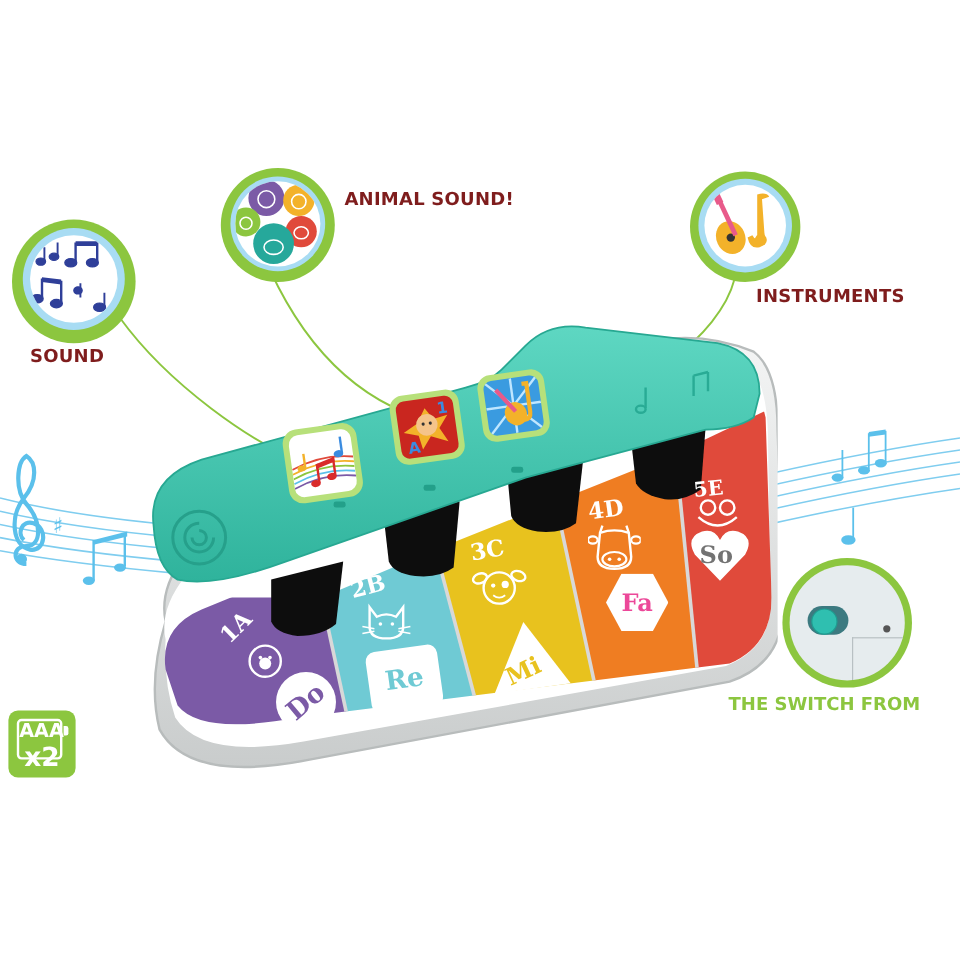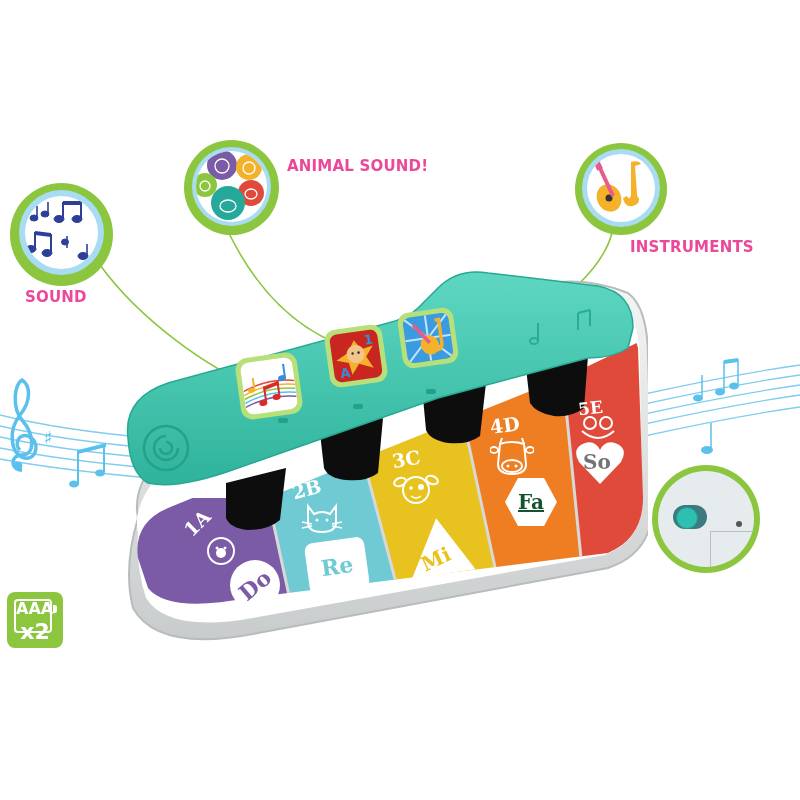--- a/index.html
+++ b/index.html
@@ -1,18 +1,18 @@
 <!DOCTYPE html>
 <html><head>
 <meta charset="utf-8">
 <style>
   html,body{margin:0;padding:0;background:#ffffff;}
   body{width:800px;height:800px;position:relative;overflow:hidden;font-family:"Liberation Sans",sans-serif;}
   .abs{position:absolute;}
-  .callout-label{position:absolute;color:#ec4899;font-weight:bold;font-family:"DejaVu Sans",sans-serif;letter-spacing:0.2px;white-space:nowrap;}
+  .callout-label{position:absolute;color:#7f1d1d;font-weight:bold;font-family:"DejaVu Sans",sans-serif;letter-spacing:0.2px;white-space:nowrap;}
   .bubble{position:absolute;border-radius:50%;background:#8cc63f;box-sizing:border-box;}
   .bubble-inner{position:absolute;border-radius:50%;background:#a8dcf3;}
   .bubble-core{position:absolute;border-radius:50%;background:#ffffff;overflow:hidden;}
   svg{display:block;}
   .battery{position:absolute;left:7px;top:592px;width:56px;height:56px;background:#8cc63f;border-radius:8px;}
   .battery .cell{position:absolute;left:7px;top:7px;width:38px;height:34px;border:2.5px solid #fff;border-radius:4px;box-sizing:border-box;color:#fff;font-weight:bold;font-size:16px;line-height:15px;text-align:center;font-family:"DejaVu Sans",sans-serif;}
   .battery .nub{position:absolute;left:46px;top:13px;width:4px;height:8px;background:#fff;border-radius:0 2px 2px 0;}
   .battery .count{position:absolute;left:0;top:27px;width:56px;text-align:center;color:#fff;font-weight:bold;font-size:22px;line-height:26px;font-family:"DejaVu Sans",sans-serif;}
   .switch-caption{position:absolute;left:574px;top:578px;width:226px;text-align:center;color:#8cc63f;font-weight:bold;font-family:"DejaVu Sans",sans-serif;font-size:15px;line-height:19px;}
   .switch-caption div{white-space:nowrap;}
@@ -300,21 +300,21 @@
 <svg class="abs" style="left:490px;top:436px" width="44" height="40" viewBox="0 0 44 40">
   <path d="M10 8 L12 2 M34 8 L32 2" stroke="#fff" stroke-width="2"></path>
   <ellipse cx="4" cy="14" rx="4" ry="3" fill="none" stroke="#fff" stroke-width="1.8"></ellipse>
   <ellipse cx="40" cy="14" rx="4" ry="3" fill="none" stroke="#fff" stroke-width="1.8"></ellipse>
   <path d="M10 8 Q22 4 34 8 L36 28 Q36 38 22 38 Q8 38 8 28 Z" fill="none" stroke="#fff" stroke-width="2"></path>
   <ellipse cx="22" cy="30" rx="10" ry="6" fill="none" stroke="#fff" stroke-width="1.8"></ellipse>
   <circle cx="18" cy="30" r="1.5" fill="#fff"></circle>
     <circle cx="26" cy="30" r="1.5" fill="#fff"></circle>
 </svg>
 <div class="abs" style="left:505px;top:478px;width:52px;height:48px;background:#fff;clip-path:polygon(25% 0,75% 0,100% 50%,75% 100%,25% 100%,0 50%);display:flex;align-items:center;justify-content:center;">
-  <span class="key-text" style="color:#14532d;font-size:20px;text-decoration:underline;">Fa</span>
+  <span class="key-text" style="color:#ec4899;font-size:20px;">Fa</span>
 </div>
 
 <div class="abs key-text" style="left:578px;top:398px;color:#fff;font-size:17px;transform:rotate(-6deg);">5E</div>
 <svg class="abs" style="left:578px;top:415px" width="40" height="28" viewBox="0 0 40 28">
   <circle cx="12" cy="8" r="6" fill="none" stroke="#fff" stroke-width="2"></circle>
   <circle cx="28" cy="8" r="6" fill="none" stroke="#fff" stroke-width="2"></circle>
   <path d="M4 16 Q20 30 36 16" fill="none" stroke="#fff" stroke-width="2"></path>
 </svg>
 <div class="abs" style="left:575px;top:440px;width:50px;height:46px;">
   <svg width="50" height="46" viewBox="0 0 50 46">
@@ -326,19 +326,20 @@
 <div class="bubble" style="left:652px;top:465px;width:108px;height:108px;">
   <div class="bubble-core" style="left:6px;top:6px;width:96px;height:96px;background:#e6ecee;">
     <div style="position:absolute;left:15px;top:34px;width:34px;height:24px;border-radius:12px;background:#3c7a80;"></div>
     <div style="position:absolute;left:18px;top:36px;width:20px;height:20px;border-radius:50%;background:#2fbfb0;border:1px solid #1f9c90;"></div>
     <div style="position:absolute;left:52px;top:60px;width:60px;height:60px;border-left:1.5px solid #b8c0c3;border-top:1.5px solid #b8c0c3;"></div>
     <div style="position:absolute;left:78px;top:50px;width:6px;height:6px;border-radius:50%;background:#555;"></div>
   </div>
 </div>
 
 <div class="switch-caption">
+  <div>THE SWITCH FROM</div>
 </div>
 
 <div class="battery">
   <div class="cell">AAA</div>
   <div class="nub"></div>
   <div class="count">x2</div>
 </div>
 
 </body></html>

